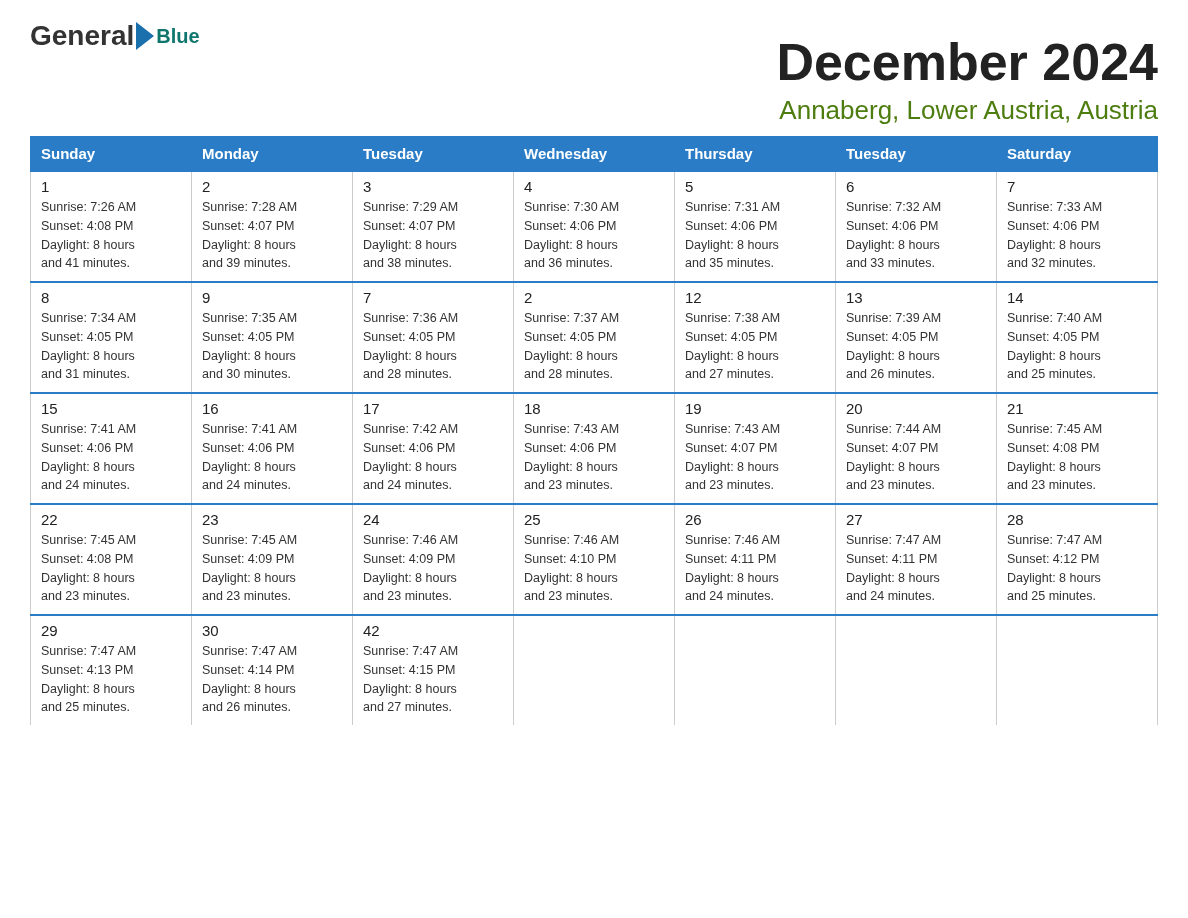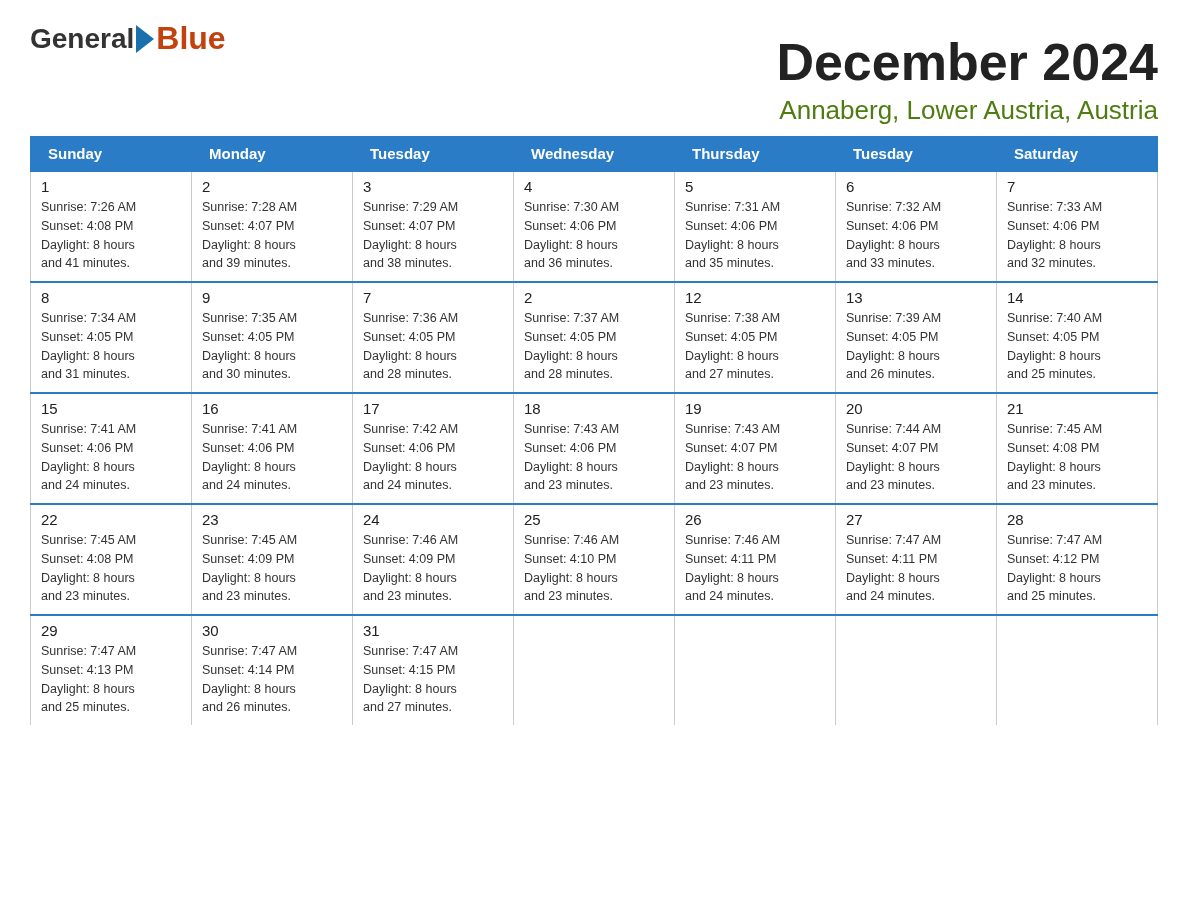--- a/index.html
+++ b/index.html
@@ -33,22 +33,22 @@
     .logo-arrow {
       width: 0;
       height: 0;
       border-top: 14px solid transparent;
       border-bottom: 14px solid transparent;
       border-left: 18px solid #1a6fad;
       margin: 0 2px;
       display: inline-block;
     }
     .logo-blue {
-      color: #c2410c;
-      font-size: 32px;
+      color: #0f766e;
+      font-size: 20px;
       font-weight: bold;
     }
     .title-section {
       text-align: right;
     }
     .month-title {
       font-size: 52px;
       font-weight: bold;
       color: #222;
       line-height: 1.1;
@@ -62,21 +62,21 @@
     .calendar {
       width: 100%;
       border-collapse: collapse;
       margin-top: 10px;
     }
     .calendar th {
       background: #2a7cc7;
       color: #fff;
       font-size: 15px;
       font-weight: bold;
-      padding: 8px 17px;
+      padding: 8px 10px;
       text-align: left;
       border: 1px solid #2a7cc7;
     }
     .calendar td {
       vertical-align: top;
       padding: 6px 10px 8px 10px;
       border: 1px solid #ccc;
       border-top: 2px solid #2a7cc7;
       font-size: 13px;
       width: 14.28%;
@@ -413,21 +413,21 @@
         <td>
         <span class="day-number">30</span>
         <div class="day-info">
           Sunrise: 7:47 AM<br>
           Sunset: 4:14 PM<br>
           Daylight: 8 hours<br>
           and 26 minutes.
         </div>
       </td>
         <td>
-        <span class="day-number">31</span>
+        <span class="day-number">42</span>
         <div class="day-info">
           Sunrise: 7:47 AM<br>
           Sunset: 4:15 PM<br>
           Daylight: 8 hours<br>
           and 27 minutes.
         </div>
       </td>
         <td class="empty-cell"></td>
         <td class="empty-cell"></td>
         <td class="empty-cell"></td>

